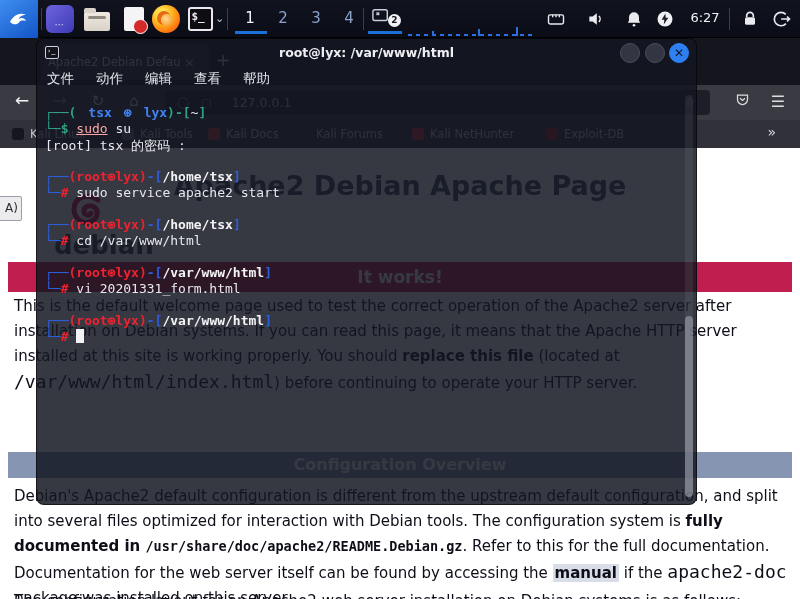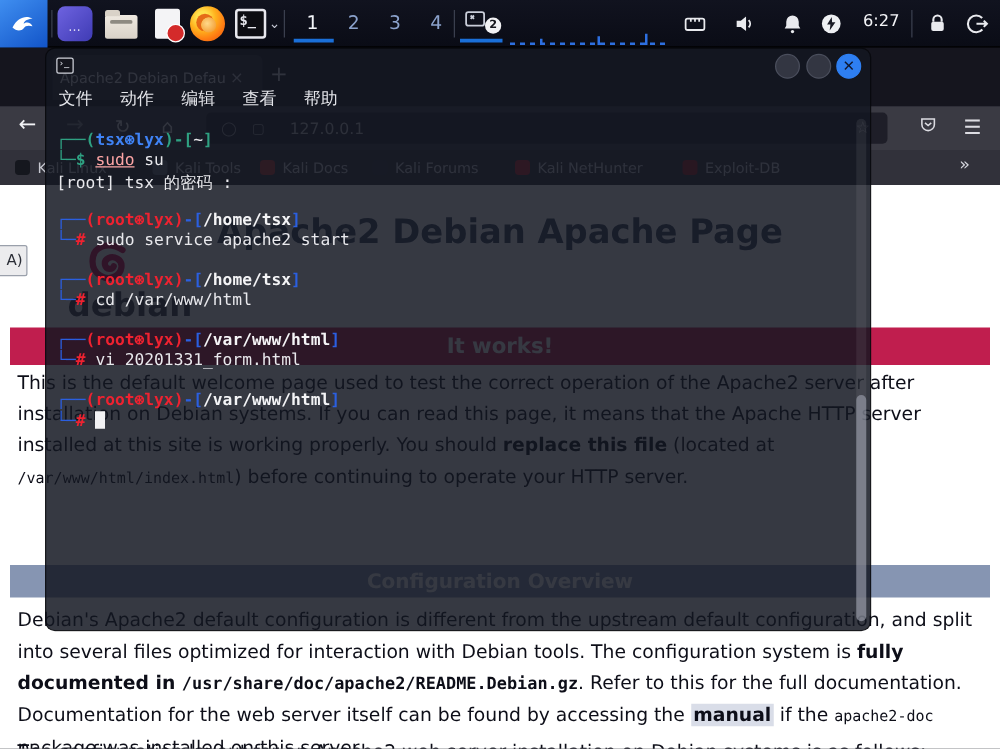--- a/index.html
+++ b/index.html
@@ -74,21 +74,21 @@
     font-size:27px; font-weight:bold; color:#36425a; }
   #deb-logo { position:absolute; left:54px; top:42px; width:90px; }
   #deb-swirl { display:block; margin-left:14px; }
   #deb-word { font-size:26px; font-weight:bold; color:#3c414d; letter-spacing:0; line-height:22px; }
   .band { position:absolute; left:8px; width:784px; text-align:center; color:#fff; font-weight:bold; }
   #band-red { top:114px; height:30px; background:#c01e4e; font-size:17px; line-height:30px; }
   #band-slate { top:304px; height:26px; background:#8695b2; font-size:16px; line-height:26px; }
   .para { position:absolute; left:14px; width:774px; font-size:15px; line-height:25px; }
   #p1 { top:146px; } #p2 { top:233px; } #p3 { top:336px; } #p4 { top:441px; }
   .b { font-weight:bold; }
-  .m { font-family:"DejaVu Sans Mono","Liberation Mono",monospace; font-size:12px; }
+  .m { font-family:"DejaVu Sans Mono","Liberation Mono",monospace; font-size:18px; }
   .mb { font-family:"DejaVu Sans Mono","Liberation Mono",monospace; font-size:13.5px; font-weight:bold; }
   .lk { font-weight:bold; background:#d9dde8; padding:0 2px; }
   #ime { position:absolute; left:-8px; top:196px; width:30px; height:25px; background:#ececee;
     border:1px solid #9aa0ab; color:#2a2d36; font-size:12px; line-height:23px; text-align:right;
     padding-right:3px; border-radius:2px; z-index:30; }
 
   
   #terminal { position:absolute; left:36px; top:38px; width:661px; height:467px;
     background:rgba(19,22,33,0.85); border-radius:8px; z-index:20; border:1px solid rgba(0,0,0,.55); overflow:hidden; }
   #t-titlebar { position:absolute; left:0; top:0; width:100%; height:26px; display:flex; align-items:center; }
@@ -101,21 +101,21 @@
   #t-close { background:#2e7ff2; border-color:#2e7ff2; color:#10162c; font-weight:bold;
     font-size:12px; text-align:center; line-height:19px; }
   #t-menubar { position:absolute; left:0; top:26px; width:100%; height:28px; display:flex;
     align-items:center; padding-left:10px; gap:22px; }
   .menu-item { color:#e3e4e9; font-size:13.5px; }
   #t-content { position:absolute; left:8px; top:66px; width:630px; }
   .tline { min-height:16px; height:16px; white-space:pre;
     font:13px "DejaVu Sans Mono","Liberation Mono",monospace; color:#e8e8ec; }
   .tg { color:#2fa182; font-weight:bold; }
   .tb { color:#2b5fe0; font-weight:bold; }
-  .tu { color:#3f83f5; font-weight:bold; }
+  .tu { color:#3f83f5; font-weight:bold;margin-left:12px; }
   .tr { color:#ee2230; font-weight:bold; }
   .tp { color:#f4f4f6; font-weight:bold; }
   .tw { color:#e8e8ec; }
   .ts { color:#fca5a5; text-decoration:underline; }
   .cursor { display:inline-block; width:8px; height:14px; background:#f2f2f4; vertical-align:-2px; }
   #t-scroll { position:absolute; right:3px; top:56px; width:8px; height:402px;
     background:rgba(255,255,255,0.07); border-radius:4px; }
   #t-thumb { position:absolute; left:0; top:55%; width:8px; height:45%;
     background:rgba(190,196,210,0.45); border-radius:4px; }
 </style>
@@ -283,20 +283,21 @@
     <div class="para" id="p3"><span>Debian's Apache2 default configuration is different from the upstream default configuration, and split into several files optimized for interaction with Debian tools. The configuration system is </span><span class="b">fully documented in </span><span class="mb">/usr/share/doc/apache2/README.Debian.gz</span><span>. Refer to this for the full documentation. Documentation for the web server itself can be found by accessing the </span><span class="lk">manual</span><span> if the </span><span class="m">apache2-doc</span><span> package was installed on this server.</span></div>
     <div class="para" id="p4"><span>The configuration layout for an Apache2 web server installation on Debian systems is as follows:</span></div>
   </div>
 </div>
 
 <div id="ime">A)</div>
 
 <div id="terminal">
   <div id="t-titlebar">
     <div id="t-icon">›_</div>
+    <div id="t-title">root@lyx: /var/www/html</div>
     <div class="tbtn" style="right:56px"></div>
     <div class="tbtn" style="right:31px"></div>
     <div class="tbtn" id="t-close" style="right:7px">✕</div>
   </div>
   <div id="t-menubar">
     <span class="menu-item">文件</span>
     <span class="menu-item">动作</span>
     <span class="menu-item">编辑</span>
     <span class="menu-item">查看</span>
     <span class="menu-item">帮助</span>

